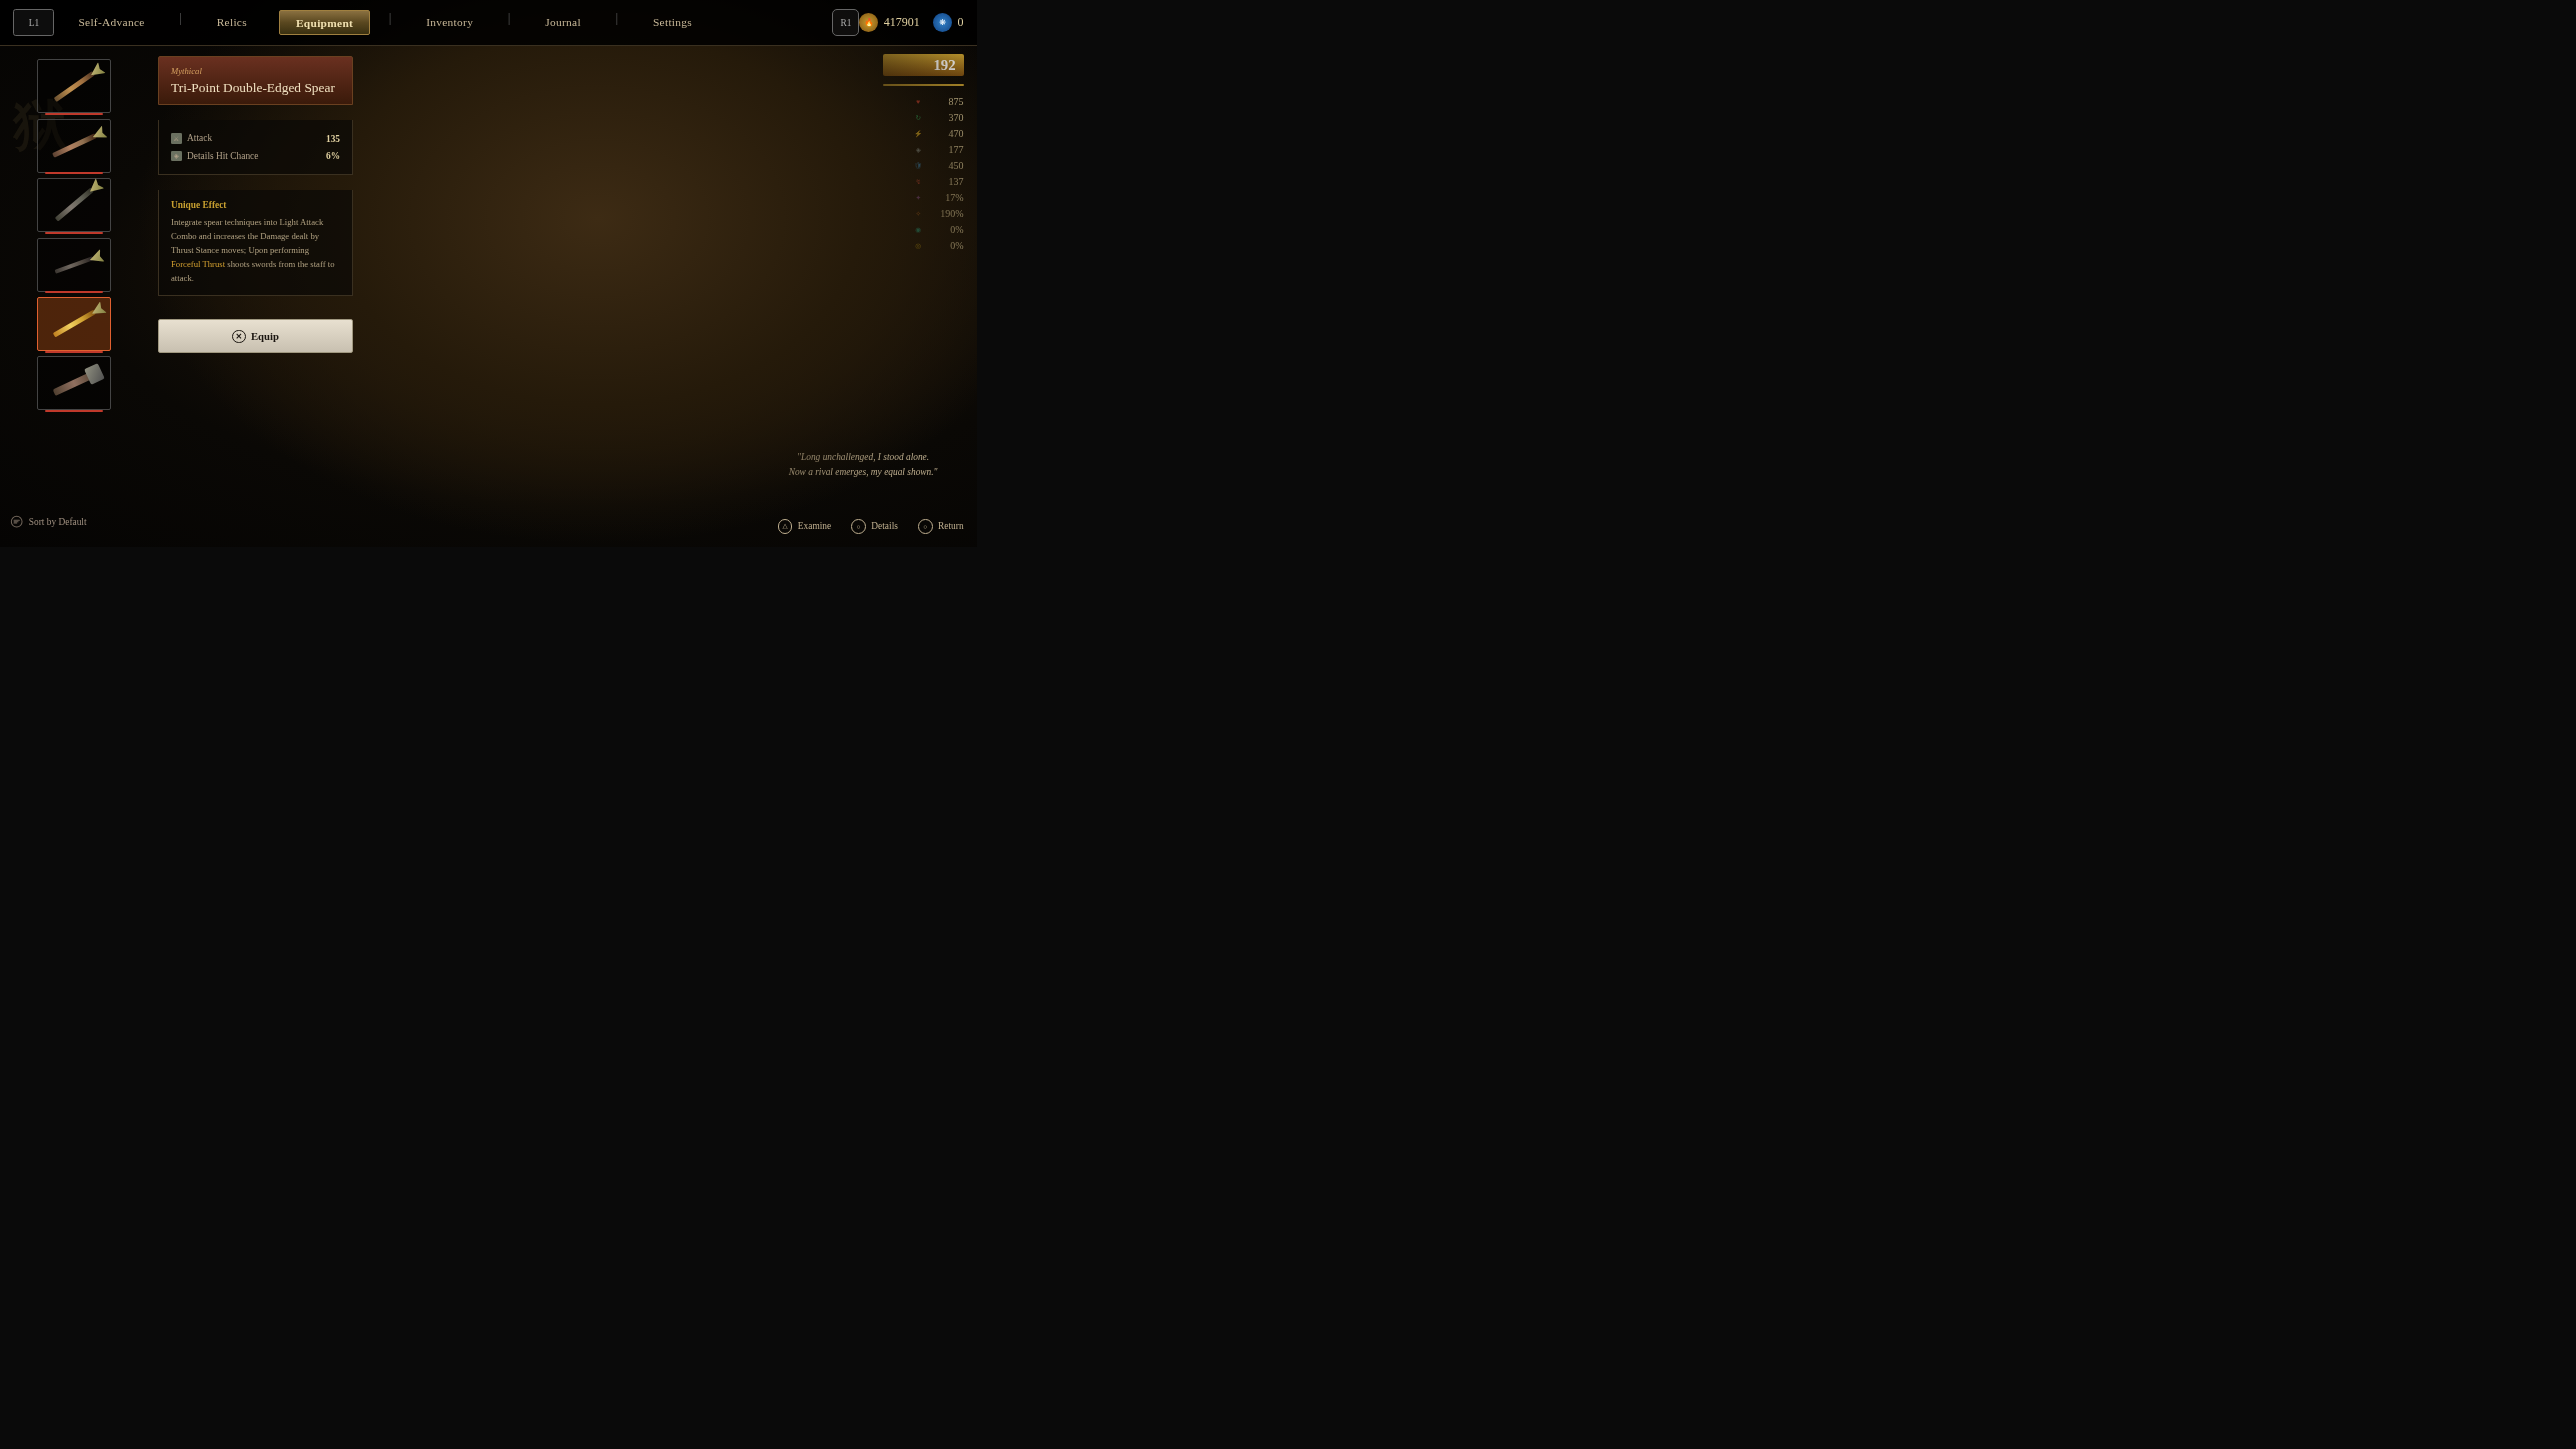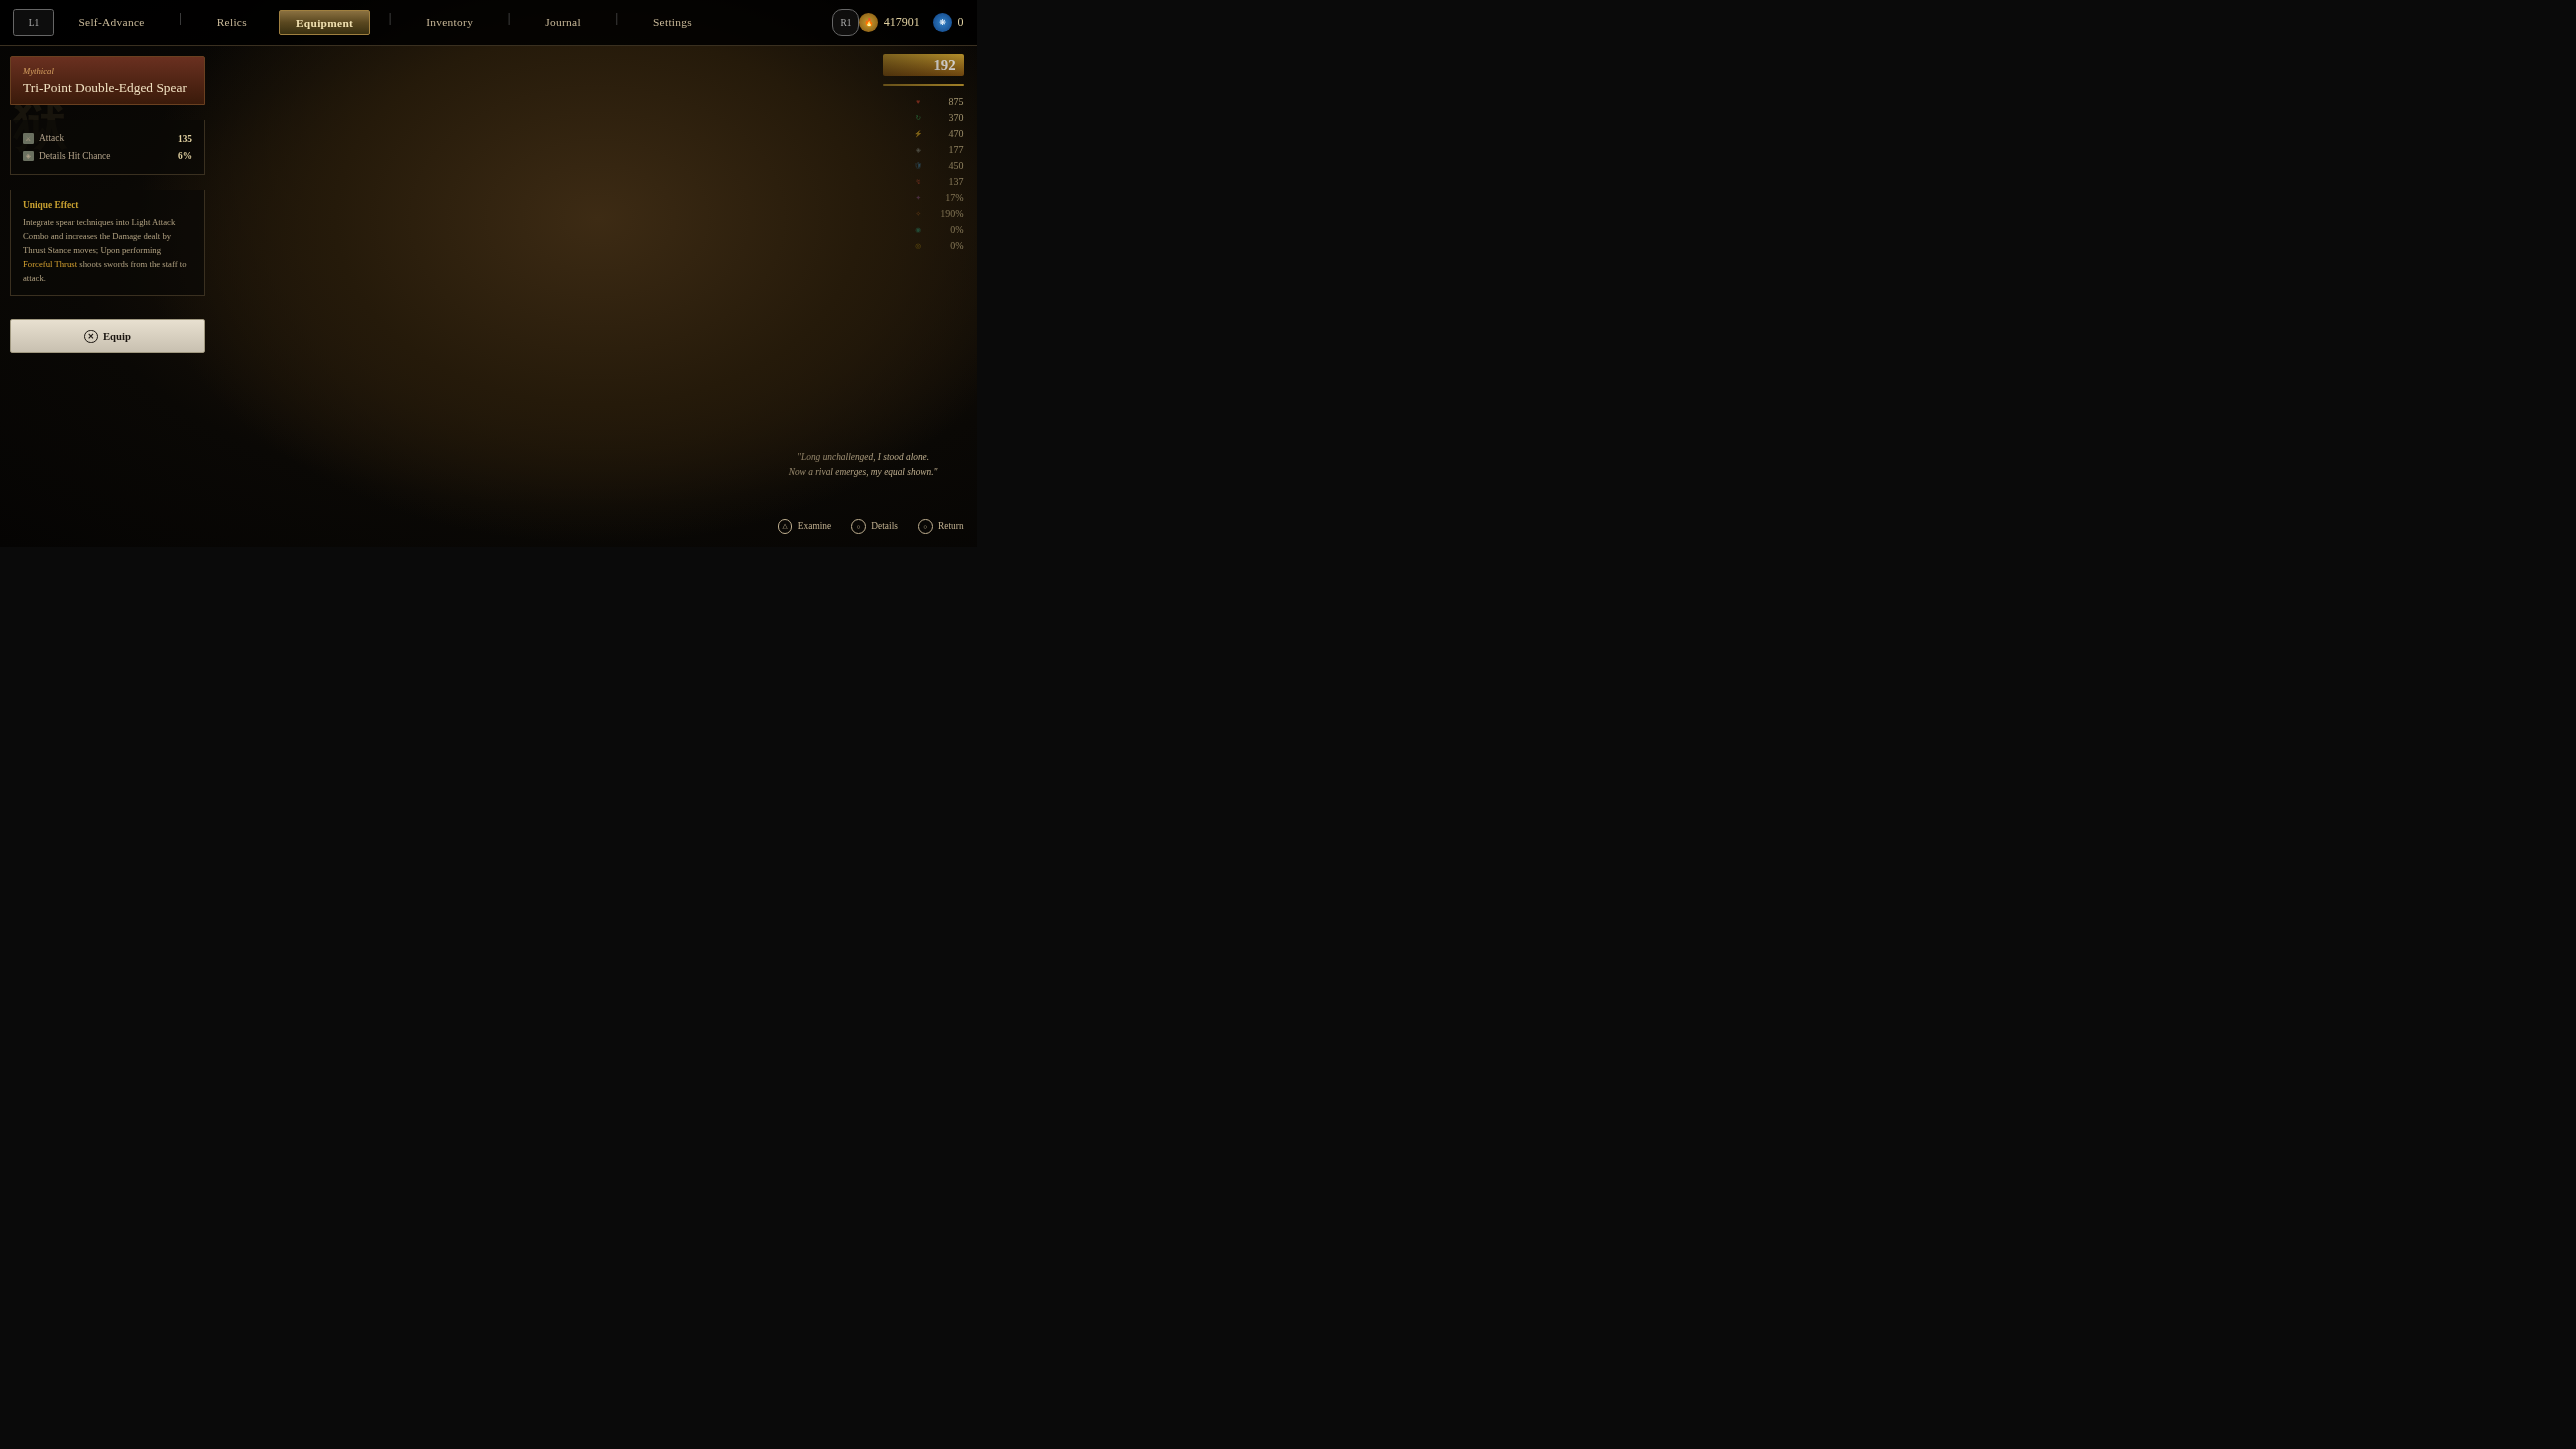--- a/index.html
+++ b/index.html
@@ -79,21 +79,21 @@
 
     .nav-separator {
       color: #555;
       font-size: 13.4px;
       padding: 0 2.7px;
     }
 
     .nav-right-btn {
       width: 27px; height: 27px;
       border: 0.7px solid #666;
-      border-radius: 10px;
+      border-radius: 5px;
       display: flex; align-items: center; justify-content: center;
       color: #aaa;
       font-size: 9.4px;
       margin-left: 8px;
       background: rgba(255,255,255,0.05);
     }
 
     .nav-currency {
       display: flex;
       align-items: center;
@@ -500,20 +500,48 @@
       <div class="currency-icon blue">❋</div>
       <span>0</span>
     </div>
   </div>
 </nav>
 
 <div class="watermark">狱</div>
 
 <div class="main-content">
 
+  <div class="left-panel">
+    <div class="weapon-slot">
+      <div class="spear-h"></div>
+    </div>
+    <div class="weapon-slot">
+      <div class="spear-h" style="background: linear-gradient(90deg, #5a4030 0%, #b08060 40%, #907050 70%, #3a2010 100%); transform: rotate(-25deg);"></div>
+    </div>
+    <div class="weapon-slot">
+      <div class="spear-h" style="background: linear-gradient(90deg, #404035 0%, #807870 40%, #606055 70%, #303025 100%); transform: rotate(-40deg);"></div>
+    </div>
+    <div class="weapon-slot">
+      <div class="spear-h" style="background: linear-gradient(90deg, #3a3530 0%, #706860 40%, #504840 70%, #252020 100%); transform: rotate(-20deg); width:40px; height:4px;"></div>
+    </div>
+    <div class="weapon-slot highlighted active">
+      <div class="spear-h" style="background: linear-gradient(90deg, #c08020 0%, #f0d060 40%, #d0a030 70%, #805010 100%); transform: rotate(-30deg);"></div>
+    </div>
+    <div class="weapon-slot">
+      <div class="mace-h"></div>
+    </div>
+
+    <div class="sort-btn">
+      <svg class="sort-icon" viewBox="0 0 20 20" fill="currentColor">
+        <circle cx="10" cy="10" r="8" fill="none" stroke="#a09080" stroke-width="1.5"></circle>
+        <path d="M6 8h8M6 10h6M6 12h4" stroke="#a09080" stroke-width="1.5" stroke-linecap="round"></path>
+      </svg>
+      <span>Sort by Default</span>
+    </div>
+  </div>
 
   <div class="detail-panel">
     <div class="item-header">
       <div class="item-rarity">Mythical</div>
       <div class="item-name">Tri-Point Double-Edged Spear</div>
     </div>
 
     <div class="item-stats">
       <div class="stat-row">
         <div class="stat-label">

